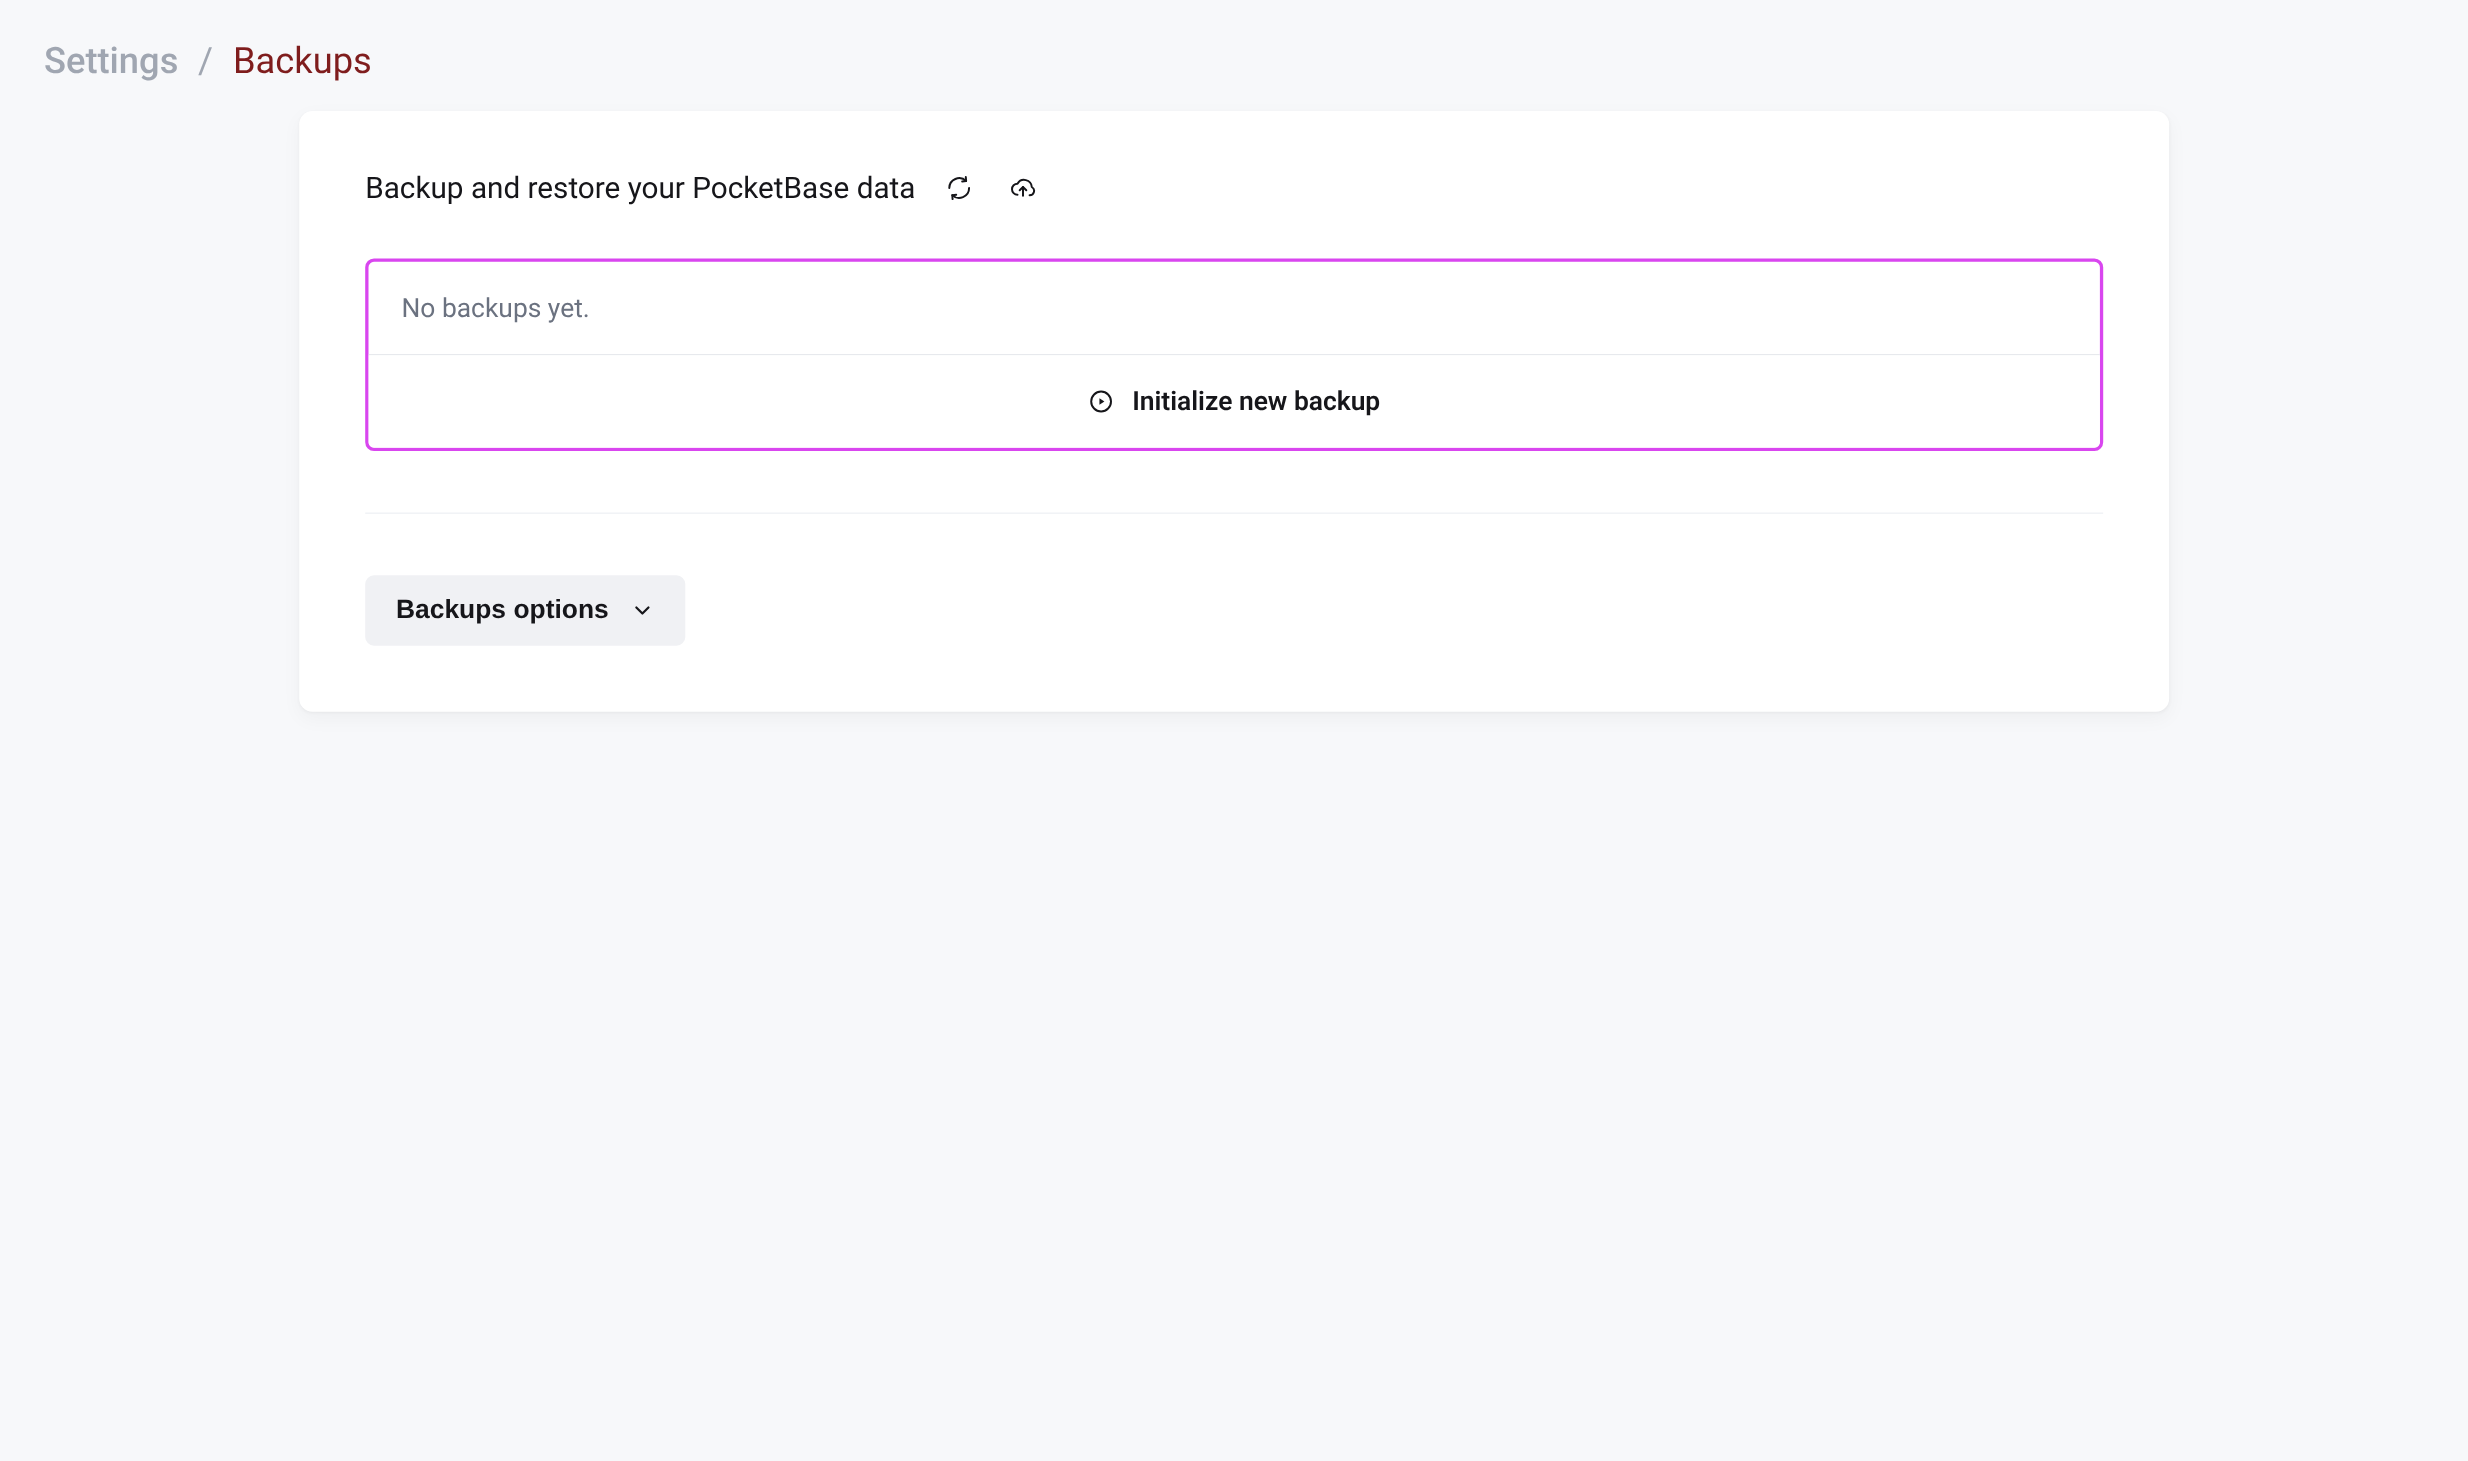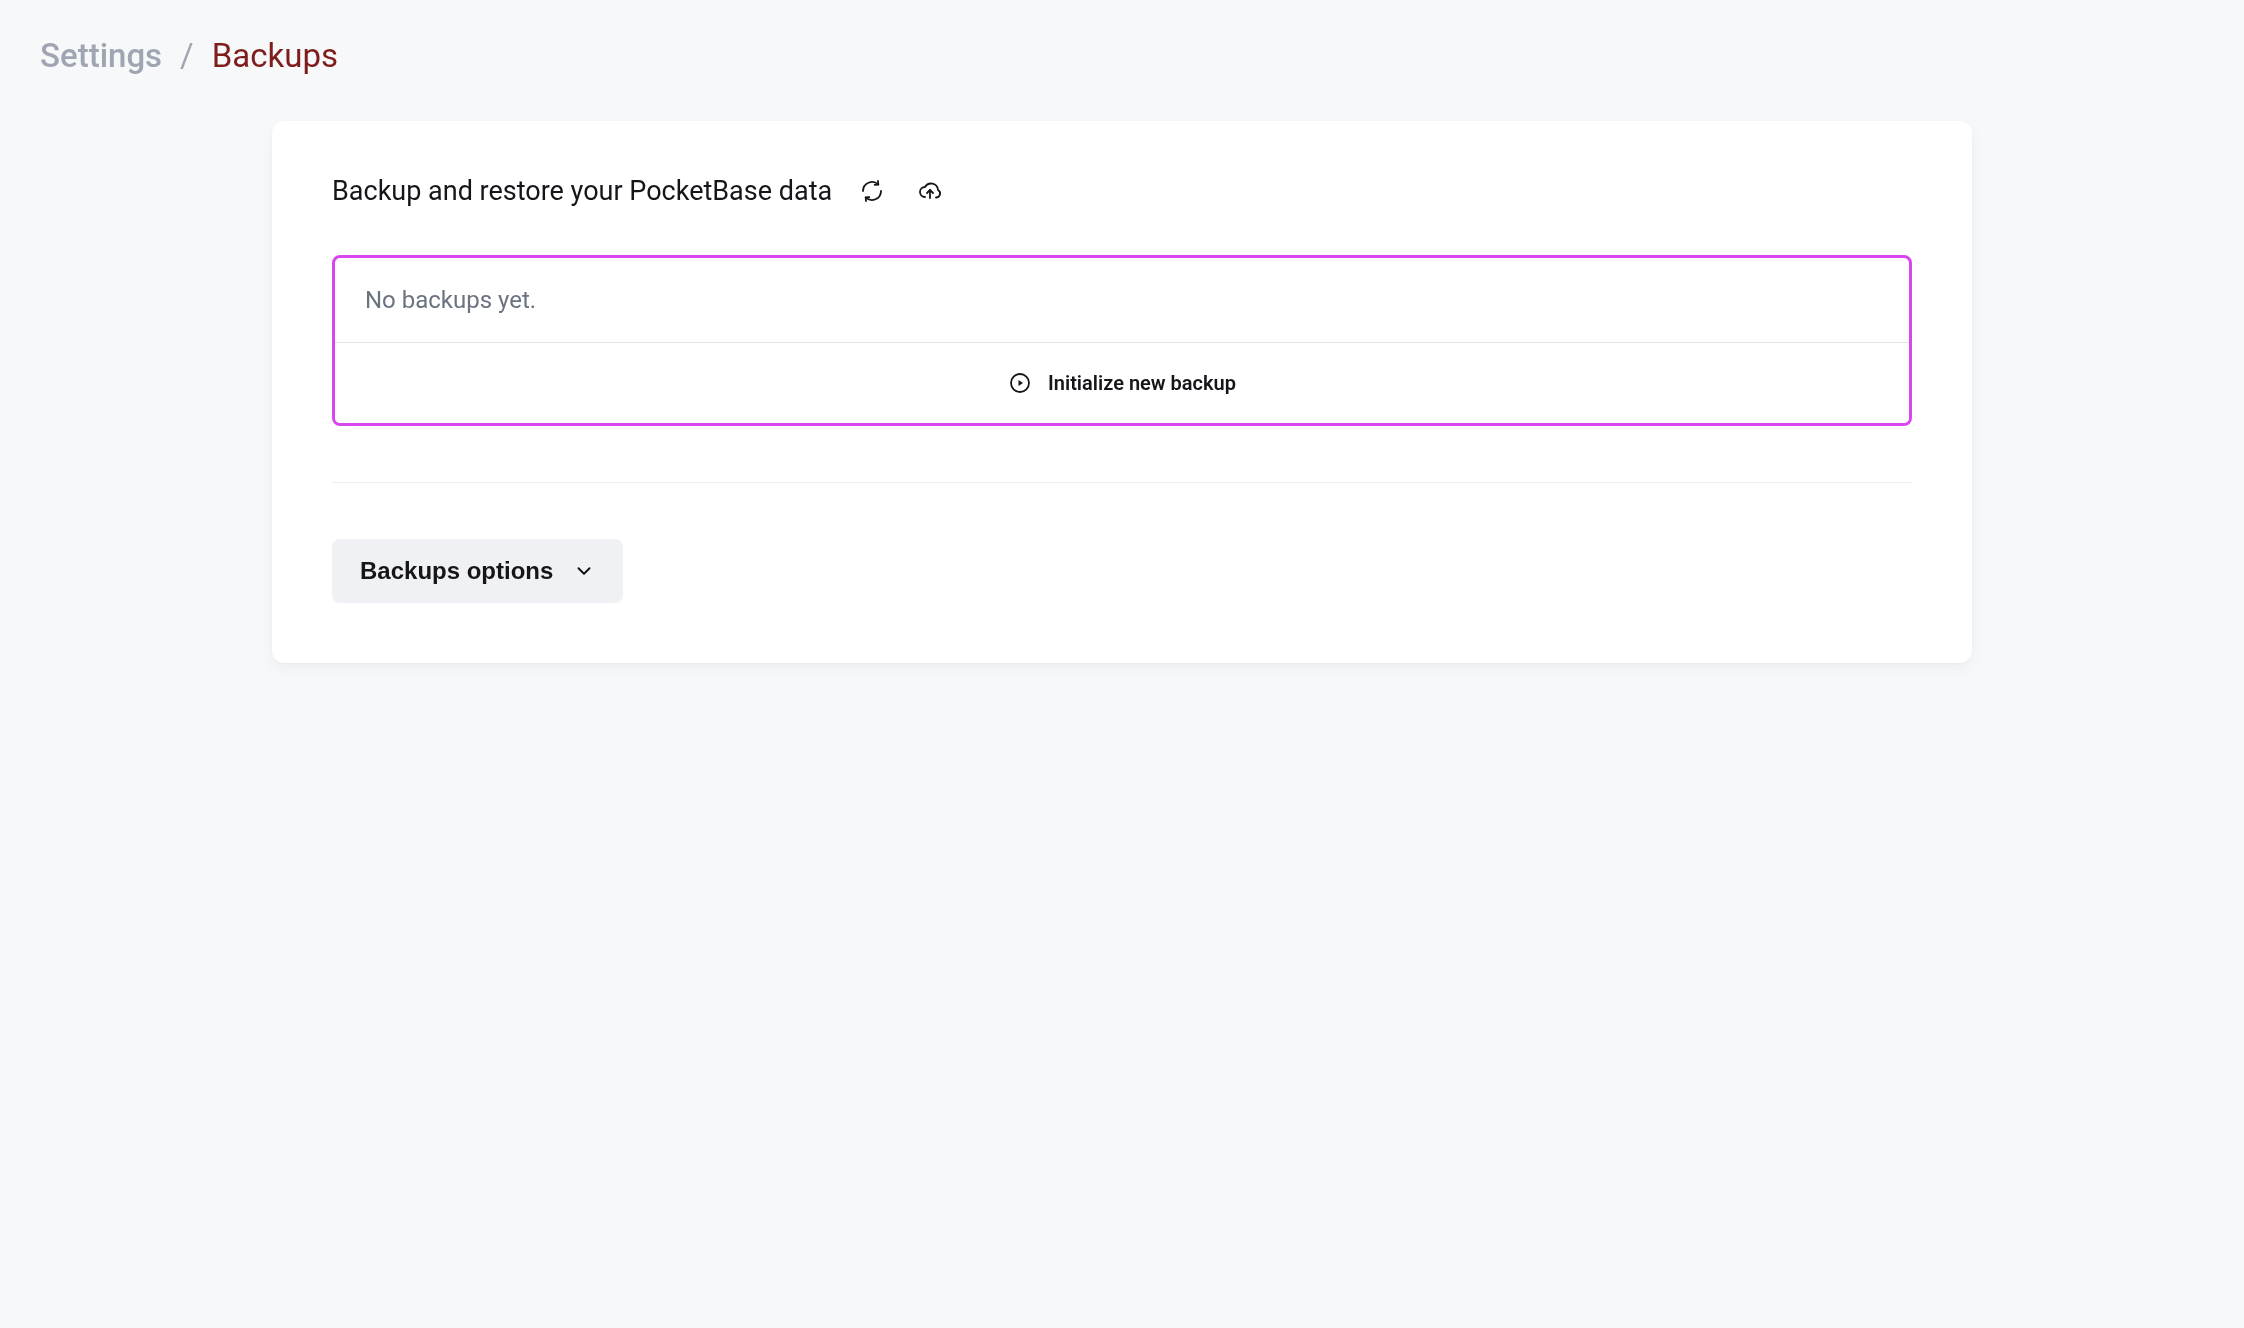--- a/index.html
+++ b/index.html
@@ -18,21 +18,21 @@
     }
     .page {
       padding: 36px 40px;
     }
     .breadcrumb {
       display: flex;
       align-items: center;
       gap: 18px;
       font-size: 33px;
       font-weight: 500;
-      margin-bottom: 46px;
+      margin-bottom: 26px;
     }
     .breadcrumb-parent {
       color: #a0a6b1;
       cursor: pointer;
     }
     .breadcrumb-sep {
       color: #a0a6b1;
       font-weight: 400;
     }
     .breadcrumb-current {
@@ -90,21 +90,21 @@
     .init-backup-row {
       display: flex;
       align-items: center;
       justify-content: center;
       gap: 16px;
       padding: 28px 30px;
       cursor: pointer;
       background: #ffffff;
     }
     .init-backup-label {
-      font-size: 20px;
+      font-size: 24px;
       font-weight: 600;
       color: #16161a;
     }
     .init-backup-row svg {
       width: 24px;
       height: 24px;
       stroke: #16161a;
       fill: none;
     }
     .divider {

